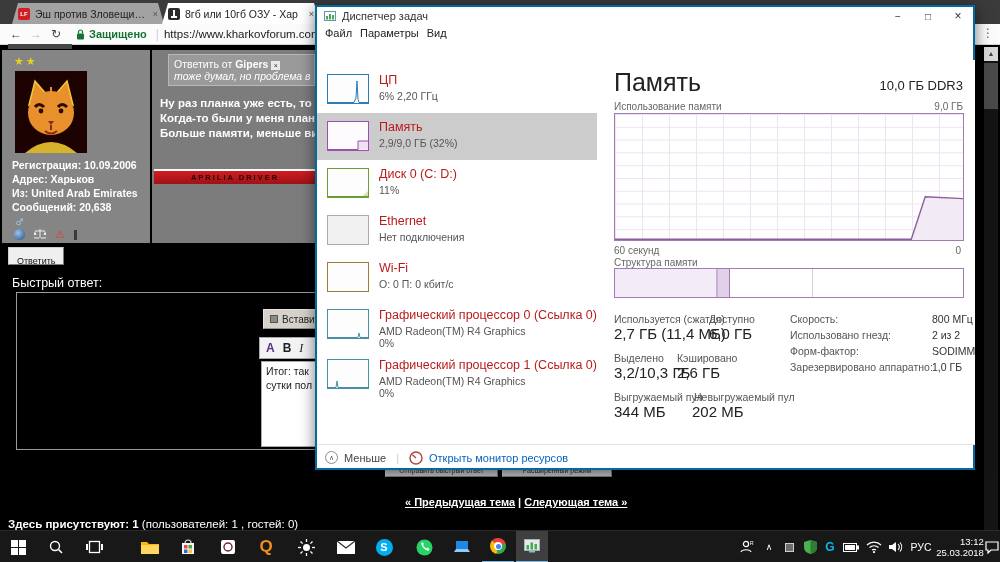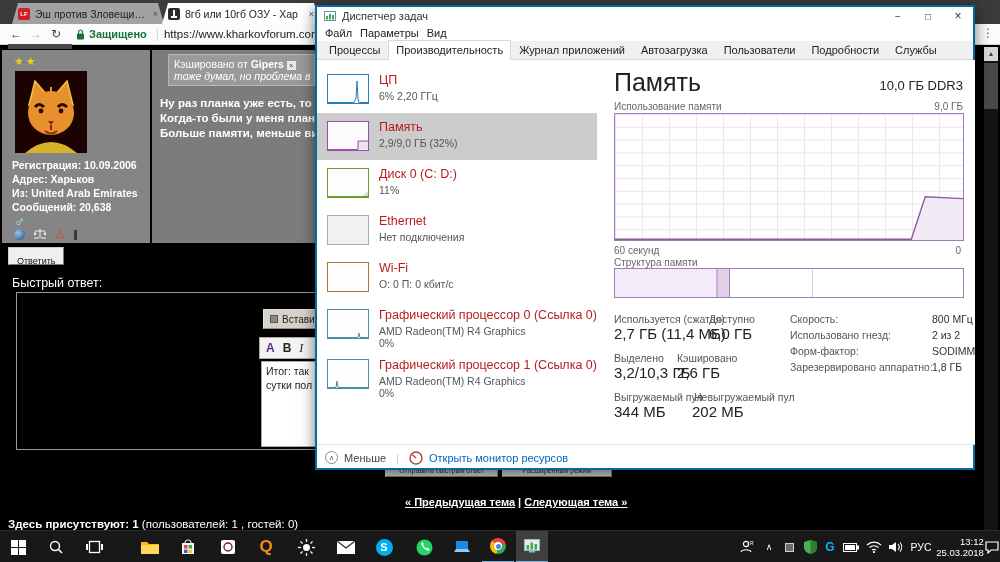--- a/index.html
+++ b/index.html
@@ -166,28 +166,29 @@
             <path d="M6 0v9 M1 2h10 M0 9h5 M7 9h5" stroke="#eee" stroke-width="1"></path>
             <path d="M1 2l-1.5 4h3z M11 2l-1.5 4h3z" fill="#eee"></path>
           </svg>
         <span style="color:#e33b2e;font-size:11px;">⚠</span>
         <span style="width:3px;height:10px;background:#3a3a3a;display:inline-block;"></span>
       </div>
     </div>
 
     <div class="abs" id="msgpanel">
       <div class="abs quote" style="left:16px;top:4px;width:147px;">
-        <div class="nw"><span>Кэшировано от </span><span class="au">Gipers</span><span class="qx">×</span></div>
+        <div class="nw"><span>Ответить от </span><span class="au">Gipers</span><span class="qx">×</span></div>
         <div class="nw" style="font-style:italic;">тоже думал, но проблема в</div>
       </div>
       <div class="abs" style="left:8px;top:46px;">
         <div class="msgline nw">Ну раз планка уже есть, то пог</div>
         <div class="msgline nw">Когда-то были у меня планки 1</div>
         <div class="msgline nw">Больше памяти, меньше винда</div>
       </div>
+      <div class="abs banner nw" style="left:2px;top:119px;width:162px;height:15px;">APRILIA DRIVER</div>
     </div>
 
     <button class="abs btn3d" style="left:8px;top:202px;width:56px;height:13px;padding:8px;text-align:center;">Ответить</button>
 
     <div class="abs qrhead nw" style="left:12px;top:231px;">Быстрый ответ:</div>
 
     <div class="abs" id="replybox">
       <div class="abs edbtn" style="left:246px;top:16px;width:120px;height:20px;">
         <span class="chk"></span>
         <span>Вставит</span>
@@ -234,29 +235,20 @@
       <span style="flex:1;"></span>
       <span class="wctl">−</span>
       <span class="wctl">□</span>
       <span class="wctl" style="font-size:12px;">×</span>
     </div>
     <div class="abs" id="tmmenu">
       <span>Файл</span>
       <span>Параметры</span>
       <span>Вид</span>
     </div>
-    <div class="abs" id="tmtabs">
-      <span class="tmtab">Процессы</span>
-      <span class="tmtab active">Производительность</span>
-      <span class="tmtab">Журнал приложений</span>
-      <span class="tmtab">Автозагрузка</span>
-      <span class="tmtab">Пользователи</span>
-      <span class="tmtab">Подробности</span>
-      <span class="tmtab">Службы</span>
-    </div>
 
     <div class="abs" id="tmside">
       <div class="sitem" style="margin-top:6px;">
         <span class="thumb" style="border:1px solid #2c7cb8;">
           <svg width="40" height="28" viewBox="0 0 40 28">
               <polyline points="0,27.5 26,27.5 28,23 29,6 30,24 31,27.5 40,27.5" fill="none" stroke="#2c7cb8" stroke-width="1"></polyline>
             </svg>
         </span>
         <span class="sittl">ЦП</span>
         <span class="sisub">6% 2,20 ГГц</span>
@@ -349,21 +341,21 @@
       <div class="abs sval" style="left:12px;top:343px;">344 МБ</div>
       <div class="abs sval" style="left:90px;top:343px;">202 МБ</div>
 
       <div class="abs slab" style="left:188px;top:253px;">Скорость:</div>
       <div class="abs slab" style="left:188px;top:269px;">Использовано гнезд:</div>
       <div class="abs slab" style="left:188px;top:285px;">Форм-фактор:</div>
       <div class="abs slab" style="left:188px;top:301px;">Зарезервировано аппаратно:</div>
       <div class="abs slab" style="left:330px;top:253px;color:#333;">800 МГц</div>
       <div class="abs slab" style="left:330px;top:269px;color:#333;">2 из 2</div>
       <div class="abs slab" style="left:330px;top:285px;color:#333;">SODIMM</div>
-      <div class="abs slab" style="left:330px;top:301px;color:#333;">1,8 ГБ</div>
+      <div class="abs slab" style="left:330px;top:301px;color:#333;">1,0 ГБ</div>
     </div>
 
     <div class="abs" id="tmfoot">
       <span class="circ" style="margin-left:8px;">∧</span>
       <span style="margin-left:6px;">Меньше</span>
       <span style="color:#ccc;margin:0 10px;">|</span>
       <svg width="14" height="14" viewBox="0 0 14 14">
         <circle cx="7" cy="7" r="6" fill="#fff" stroke="#b0463c" stroke-width="1.4"></circle>
         <line x1="7" y1="7" x2="3.4" y2="3.8" stroke="#b0463c" stroke-width="1.4"></line>
       </svg>

